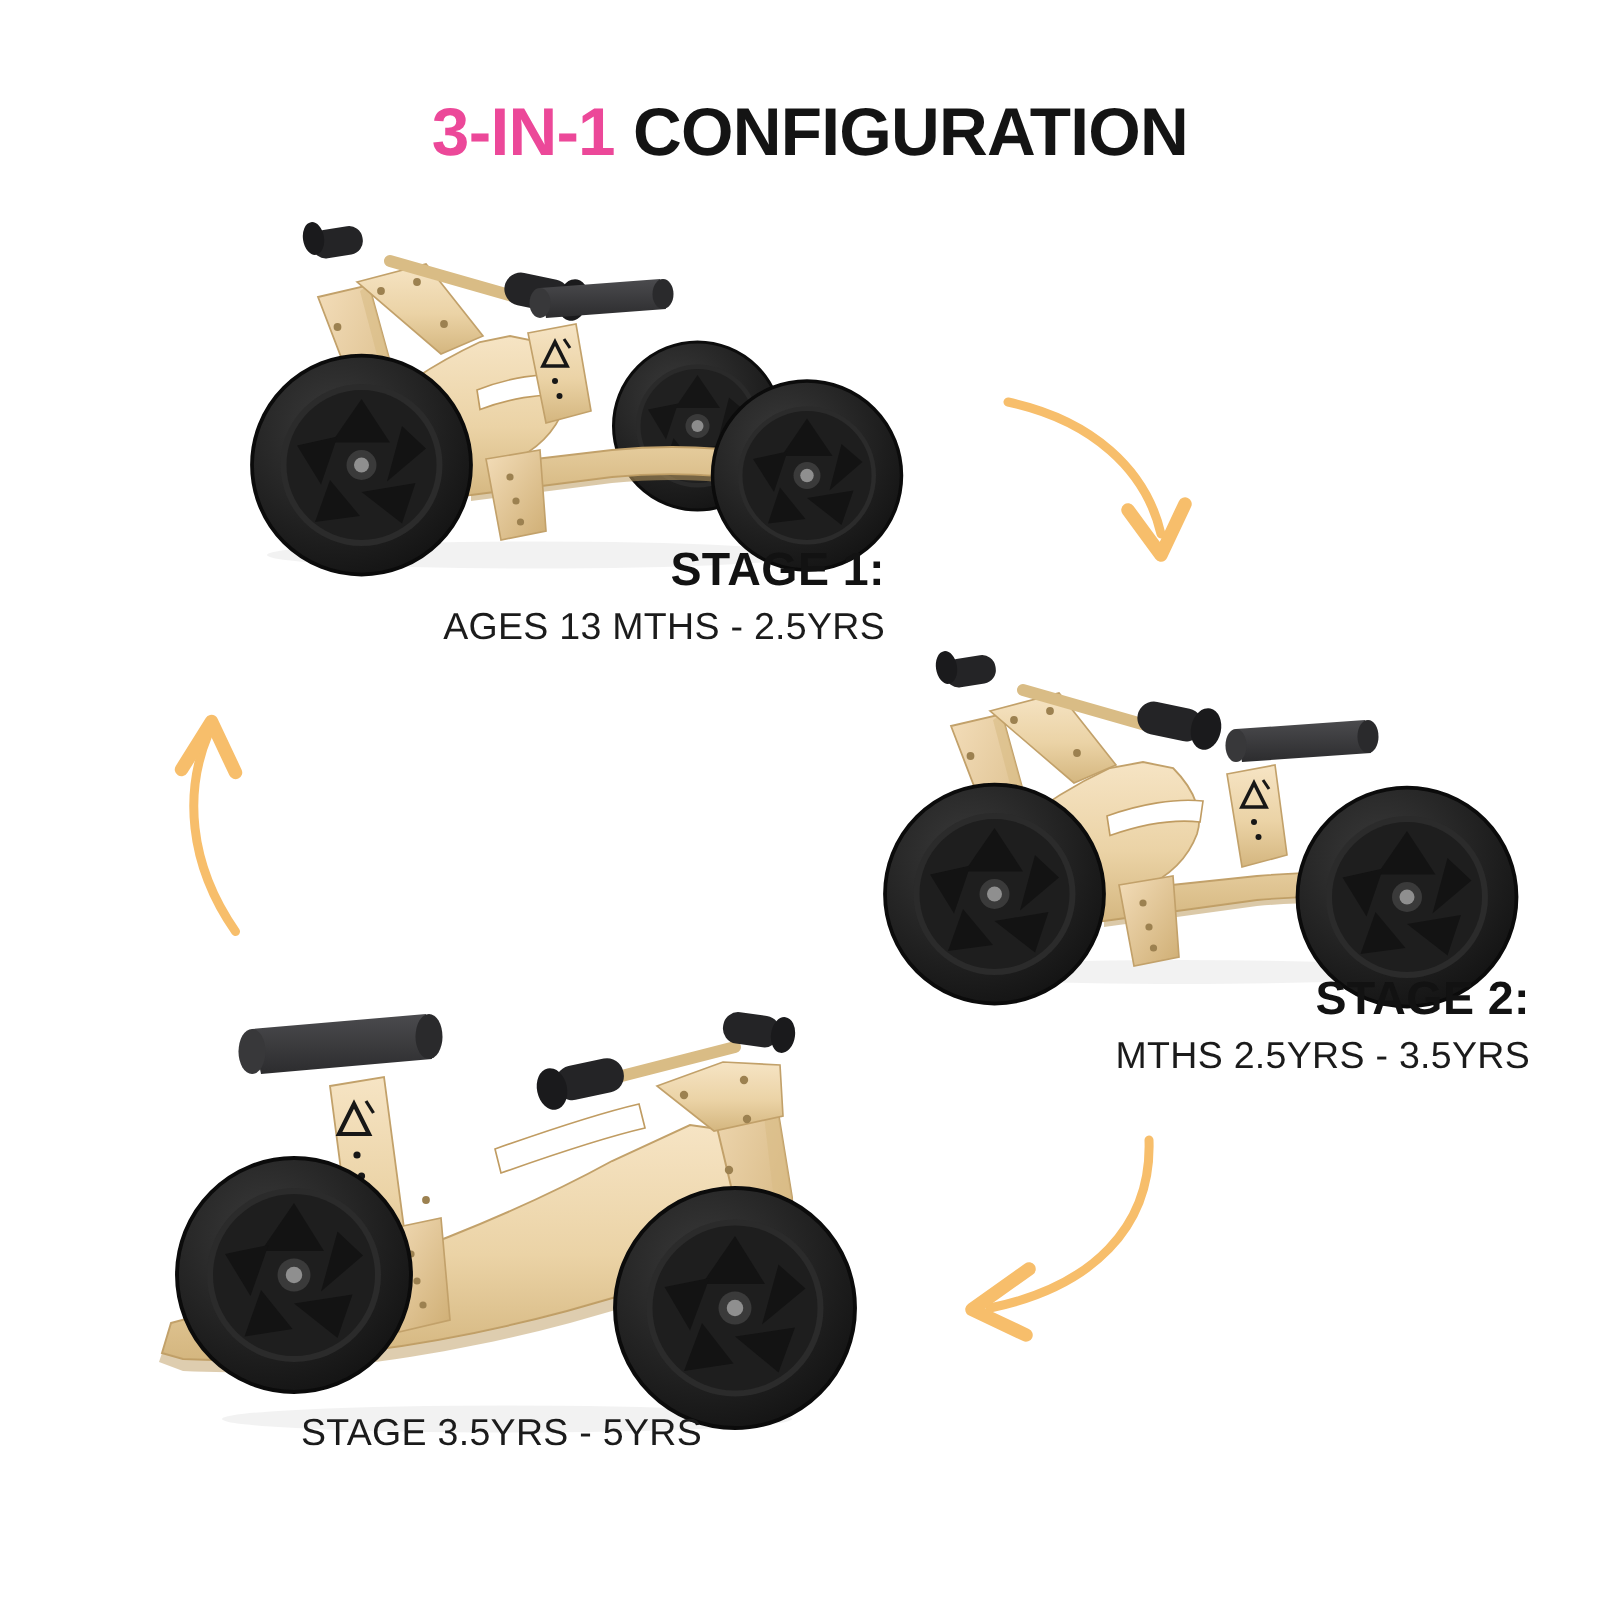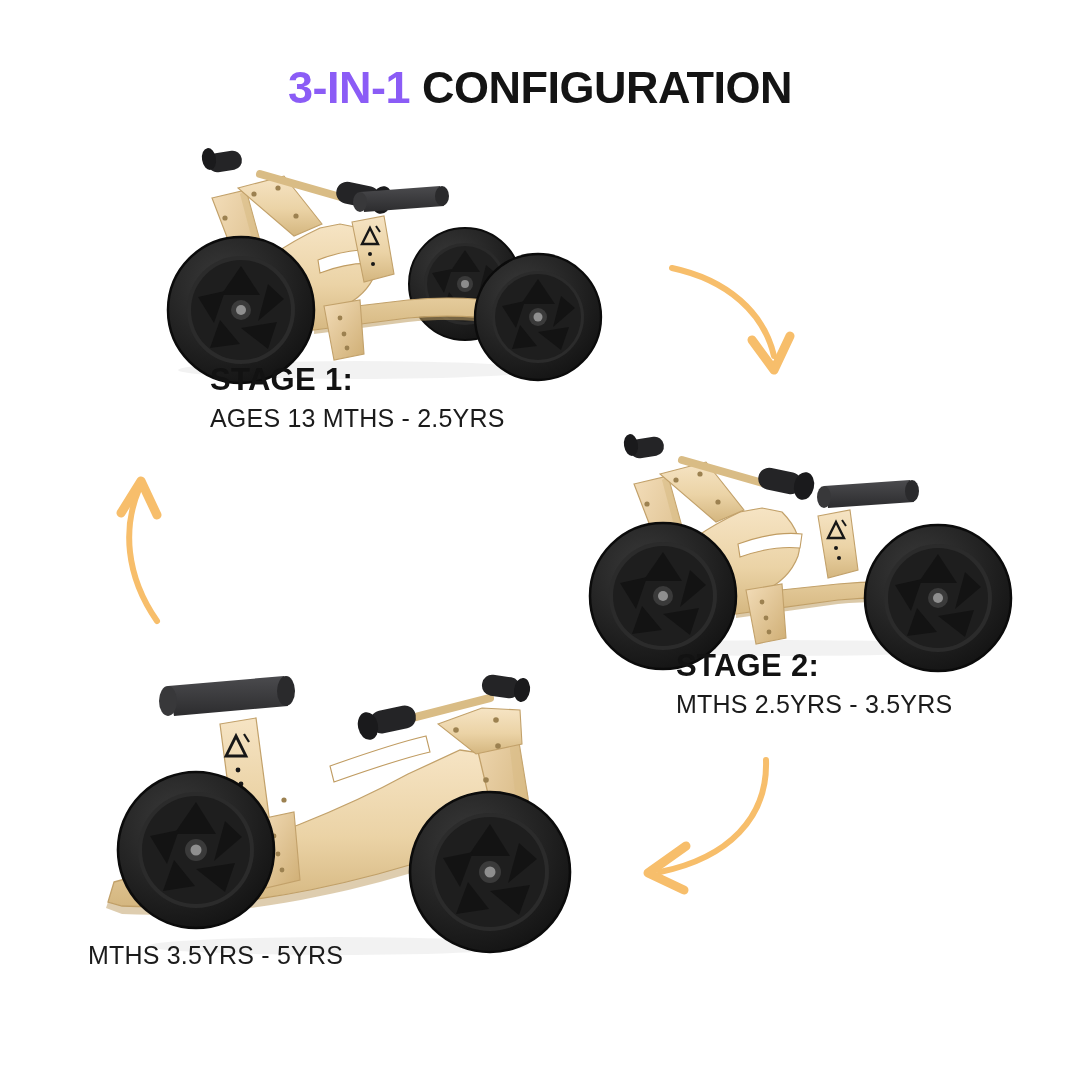--- a/index.html
+++ b/index.html
@@ -22,41 +22,41 @@
   .title {
     position:absolute;
     top:62px; left:0; width:1080px;
     text-align:center;
     font-size:45px;
     font-weight:700;
     letter-spacing:-0.5px;
     color:#141414;
     white-space:nowrap;
   }
-  .title .accent { color:#8b5cf6; }
+  .title .accent { color:#ec4899; }
 
   
-  .caption { position:absolute; text-align:left; white-space:nowrap; }
+  .caption { position:absolute; text-align:right; white-space:nowrap; }
   .caption .stage-line {
     font-size:31px;
     font-weight:700;
     color:#121212;
     letter-spacing:0.3px;
     line-height:1.18;
   }
   .caption .ages-line {
     font-size:25px;
     font-weight:400;
     color:#1b1b1b;
     letter-spacing:0.2px;
     line-height:1.3;
     margin-top:3px;
   }
   #cap1 { left:210px; top:362px; width:380px; }
-  #cap2 { left:676px; top:648px; width:380px; }
+  #cap2 { left:640px; top:648px; width:380px; }
   #cap3 { left:88px; top:936px; width:380px; }
 
   
   .scene { position:absolute; }
   #scene1 { left:108px;  top:132px;  width:500px; height:250px; }
   #scene2 { left:538px;  top:420px;  width:500px; height:240px; }
   #scene3 { left:78px;   top:658px;  width:520px; height:300px; }
   .scene svg { display:block; width:100%; height:100%; overflow:visible; }
 
   
@@ -481,21 +481,21 @@
           <path d="M378 256 L390 224 L411 251 Z"></path>
           <path d="M365 200 L395 194 L382 229 Z"></path>
         </g>
         <circle cx="412" cy="214" r="11" fill="#3A3A3A"></circle>
         <circle cx="412" cy="214" r="5.5" fill="#8F8F8F"></circle>
       </g>
     </svg>
   </div>
 
   <div class="caption" id="cap3">
-    <div class="ages-line">MTHS 3.5YRS - 5YRS</div>
+    <div class="ages-line">STAGE 3.5YRS - 5YRS</div>
   </div>
 
   <div class="arrow" id="arrow-3">
     <svg viewBox="0 0 115 160" xmlns="http://www.w3.org/2000/svg">
       <path d="M52 156 C20 110 18 62 34 24" fill="none" stroke="#F7BE6B" stroke-width="6" stroke-linecap="round"></path>
       <path d="M16 48 L36 16 L52 50" fill="none" stroke="#F7BE6B" stroke-width="9" stroke-linecap="round" stroke-linejoin="round"></path>
     </svg>
   </div>
 
 </div>

